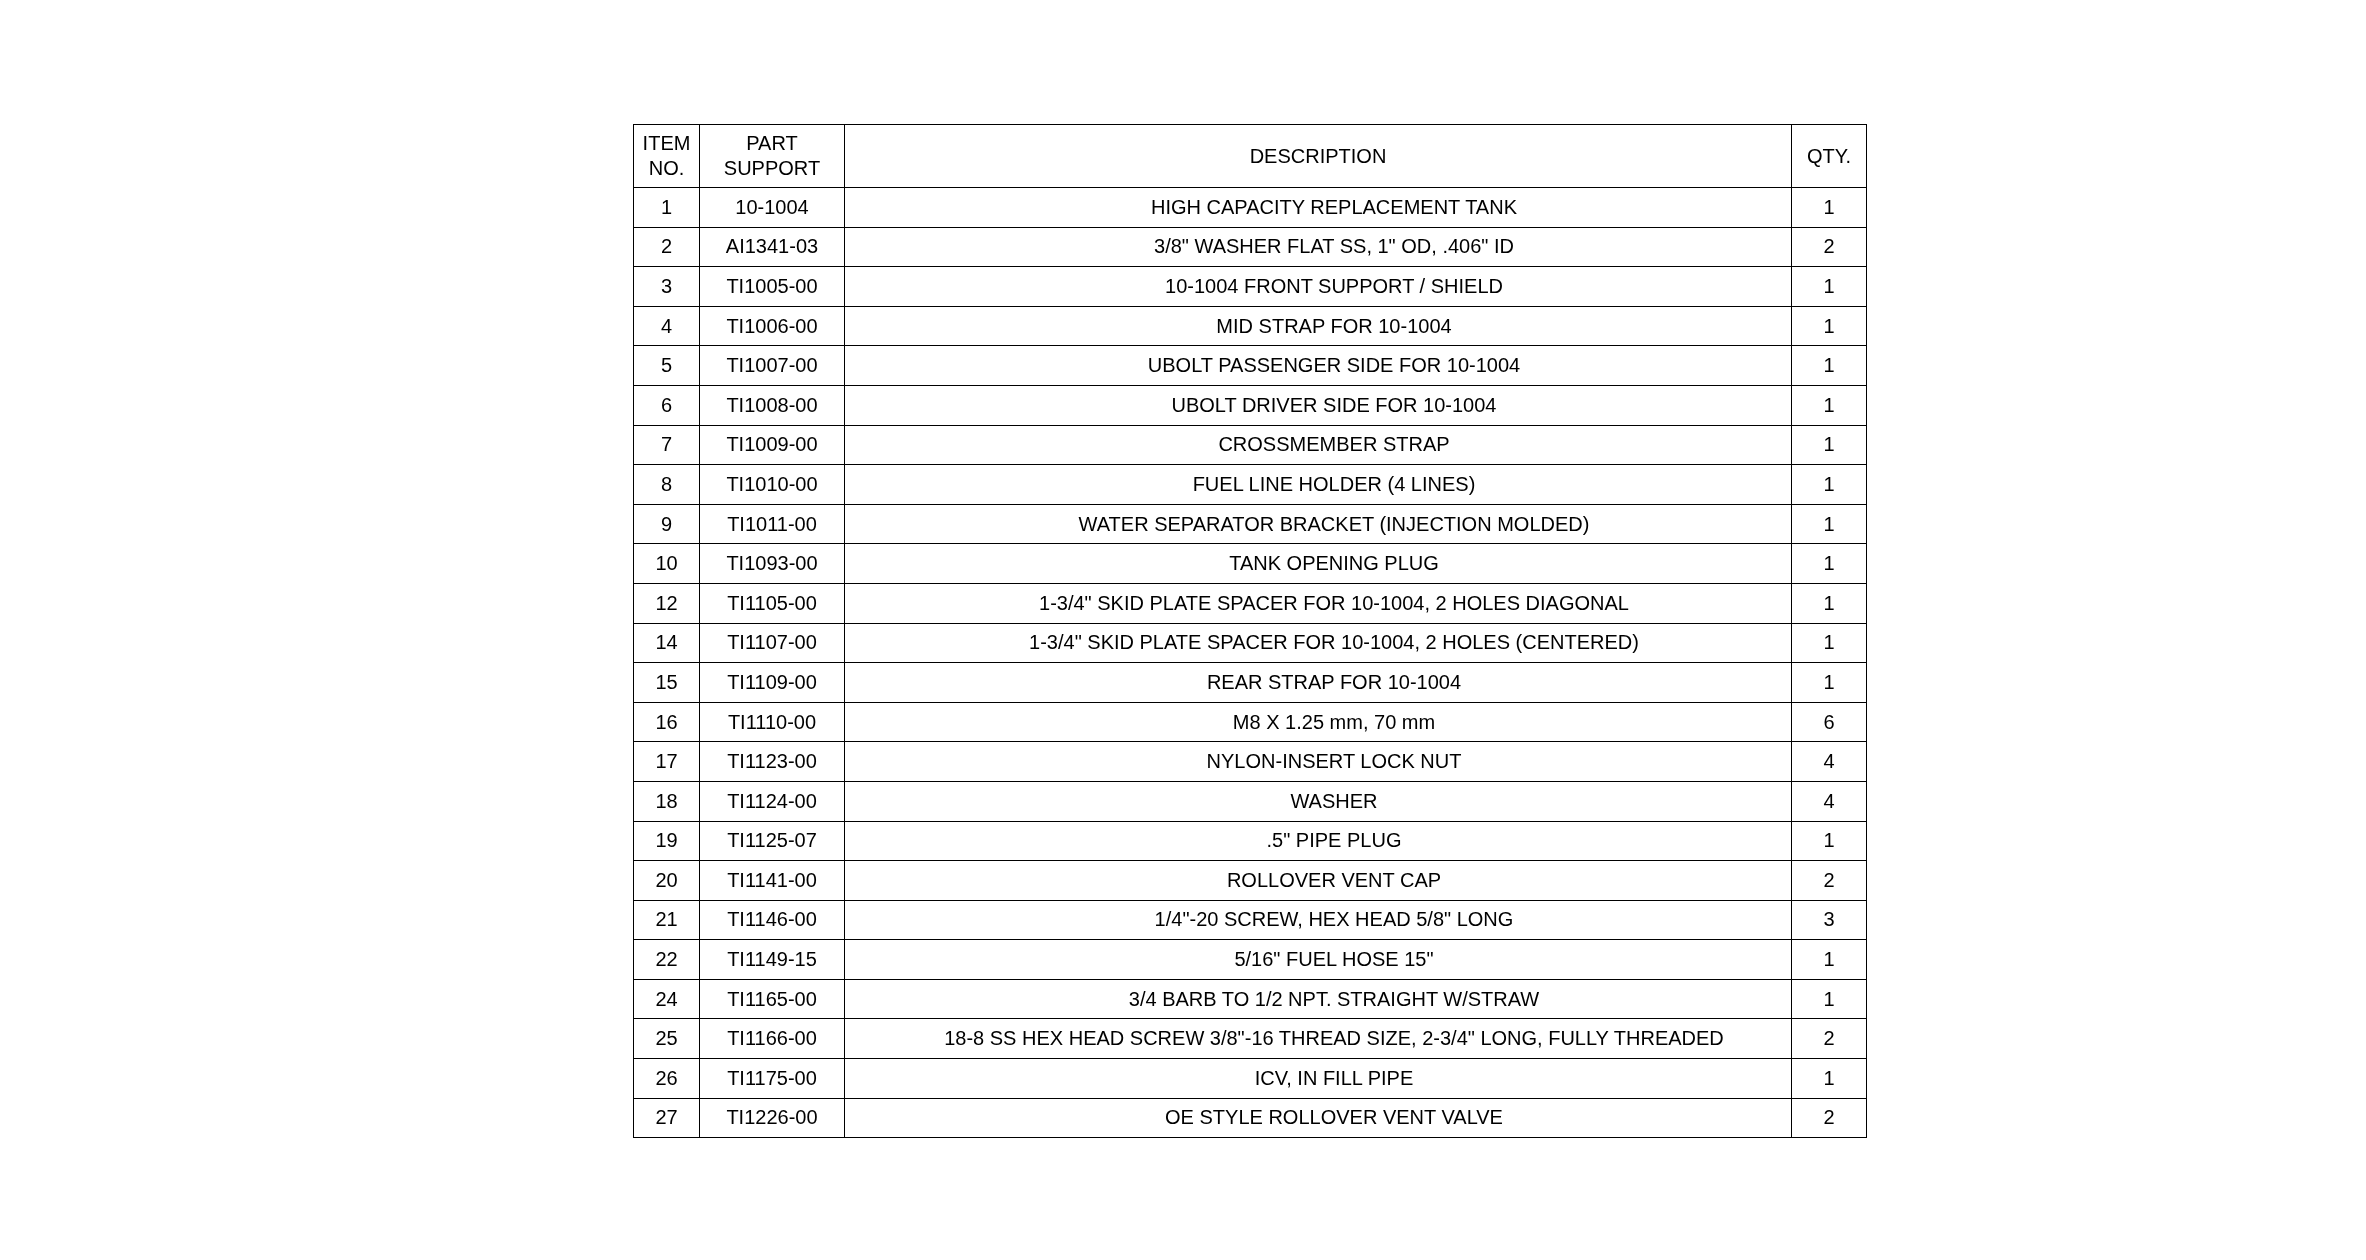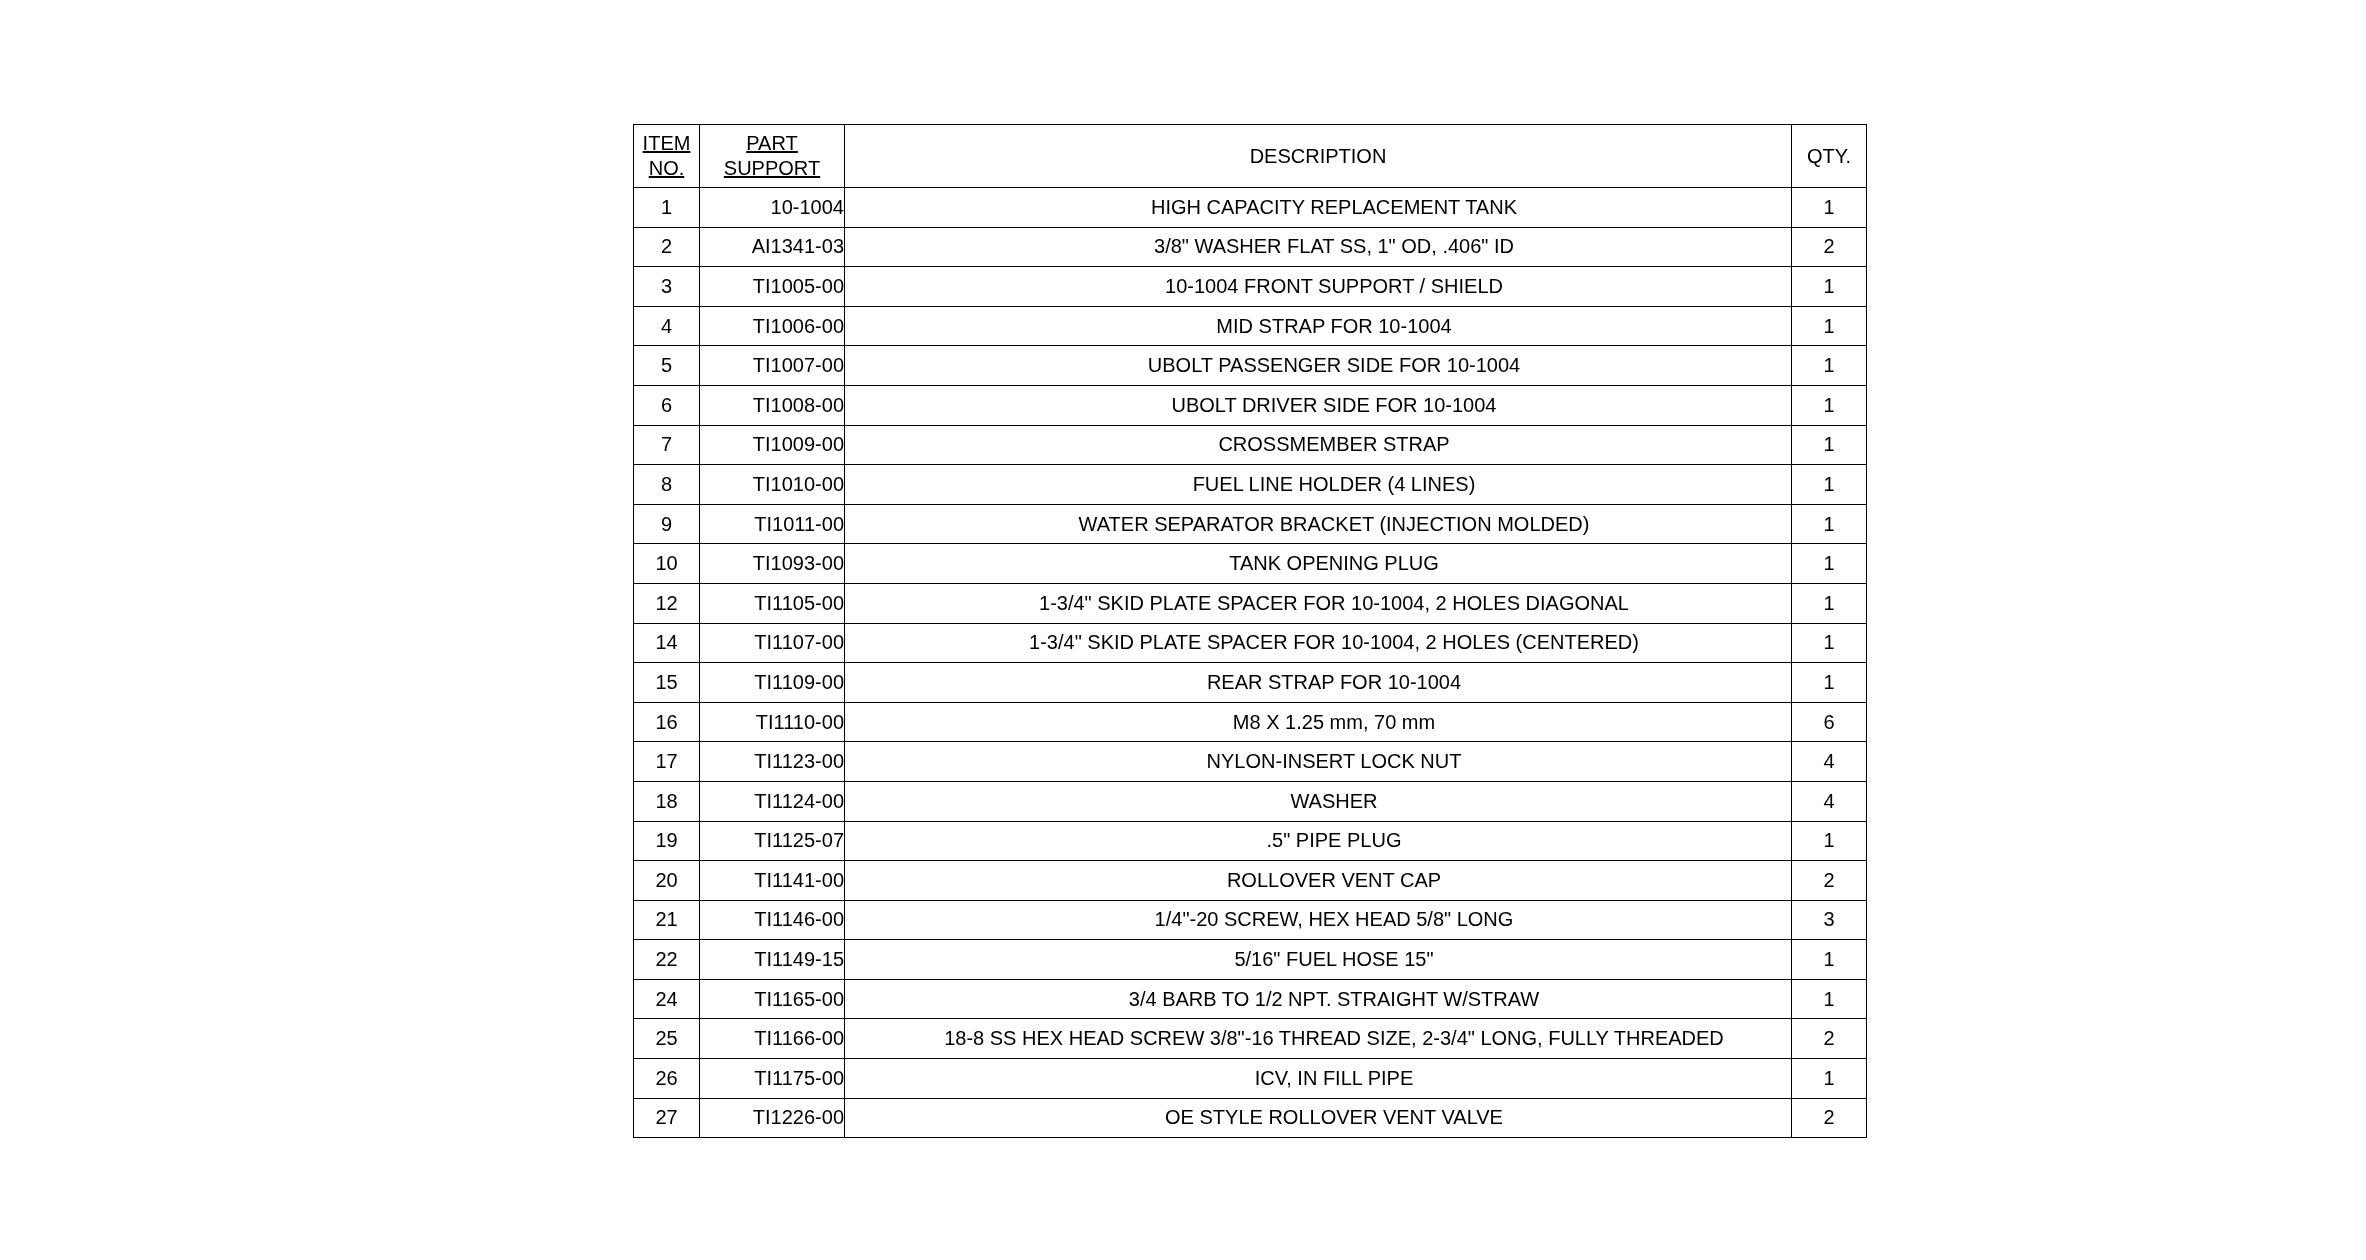--- a/index.html
+++ b/index.html
@@ -42,27 +42,26 @@
   col.c-part { width: 145px; }
   col.c-desc { width: 947px; }
   col.c-qty  { width: 75px; }
 
   thead td {
     height: 62px;
     font-size: 20px;
   }
   thead td.hdr-item, thead td.hdr-part {
     line-height: 1.25;
-    text-decoration: underline;
   }
   tbody td {
     height: 38.6px;
   }
   tbody td.cell-item { font-size: 20px; }
-  tbody td.cell-part { font-size: 20px; text-align: right; }
+  tbody td.cell-part { font-size: 20px; }
   tbody td.cell-desc { font-size: 20px; padding-left: 32px; }
   tbody td.cell-qty  { font-size: 20px; }
   .hdr-two-line span { display: block; }
 </style>
 </head>
 <body>
 
 <div id="bom-wrapper">
   <table class="bom">
     <colgroup>

